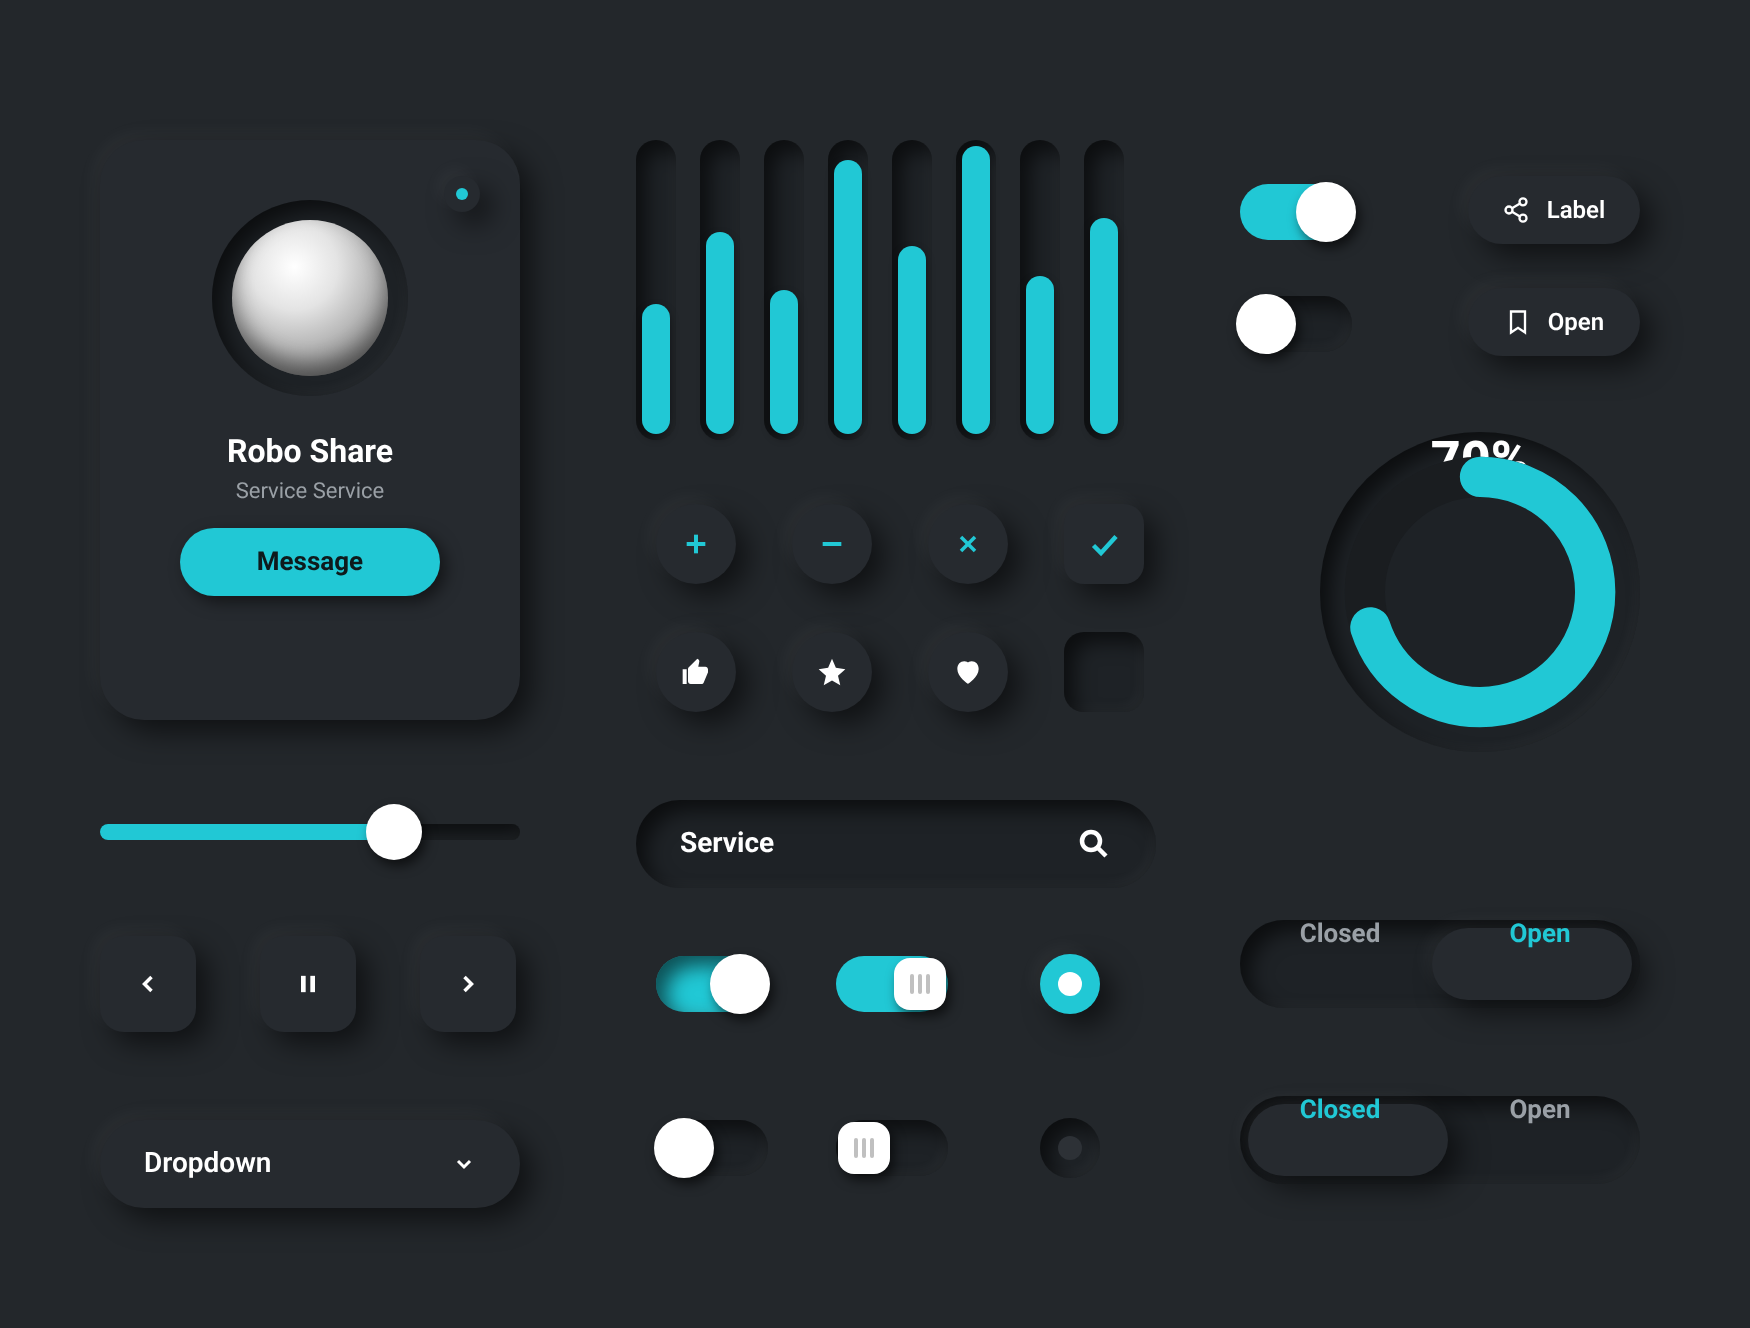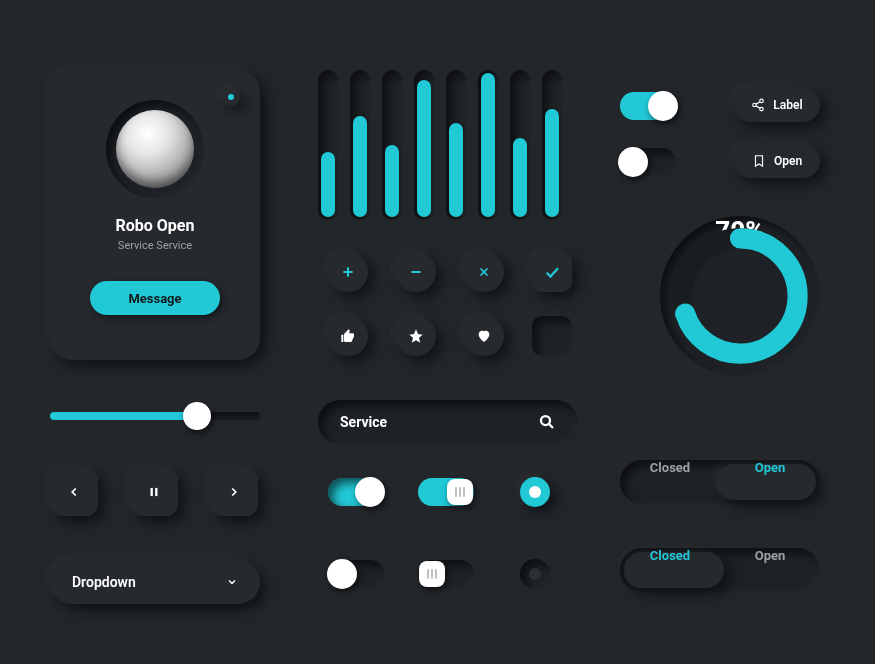--- a/index.html
+++ b/index.html
@@ -50,21 +50,21 @@
     display: flex; align-items: center; justify-content: center;
   }
   .avatar {
     width: 78px; height: 78px; border-radius: 50%;
     background: radial-gradient(circle at 40% 30%, #fff 0%, #e4e4e4 30%, #b8b8b8 55%, #555 100%);
     box-shadow: inset 0 -6px 10px rgba(0,0,0,0.4);
   }
   .profile-name { margin-top: 18px; font-weight: 700; font-size: 16px; }
   .profile-role { margin-top: 4px; font-size: 11px; color: var(--text-dim); }
   .msg-btn {
-    margin-top: 29px; width: 130px; height: 34px; border-radius: 17px;
+    margin-top: 12px; width: 130px; height: 34px; border-radius: 17px;
     background: var(--accent); color: #0e1a1c; font-weight: 700; font-size: 13px;
     display: flex; align-items: center; justify-content: center;
     box-shadow: 3px 3px 8px rgba(0,0,0,0.5);
   }
 
   
   .bars { position: absolute; left: 318px; top: 70px; display: flex; gap: 12px; height: 150px; align-items: flex-end; }
   .bar-slot { width: 20px; height: 150px; border-radius: 10px; position: relative; }
   .bar-fill { position:absolute; bottom:3px; left:3px; right:3px; border-radius:8px; background: var(--accent); box-shadow: 0 2px 4px rgba(0,0,0,0.4);}
 
@@ -147,21 +147,21 @@
   svg { display:block; }
 </style>
 </head>
 <body>
 
 <div class="card neu-out">
   <div class="badge-dot neu-out"></div>
   <div class="avatar-ring neu-in">
     <div class="avatar"></div>
   </div>
-  <div class="profile-name">Robo Open</div>
+  <div class="profile-name">Robo Share</div>
   <div class="profile-role">Service Service</div>
   <div class="msg-btn">Message</div>
 </div>
 
 <div class="bars">
     <div class="bar-slot neu-in">
       <div class="bar-fill" style="height: 64.8px;"></div>
     </div>
     <div class="bar-slot neu-in">
       <div class="bar-fill" style="height: 100.8px;"></div>

